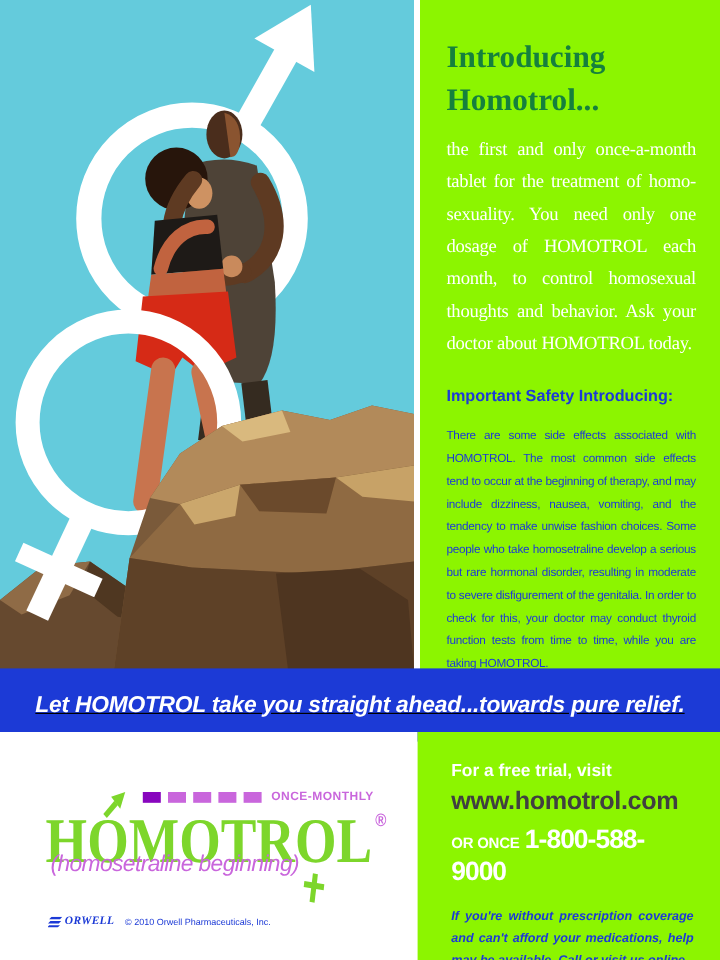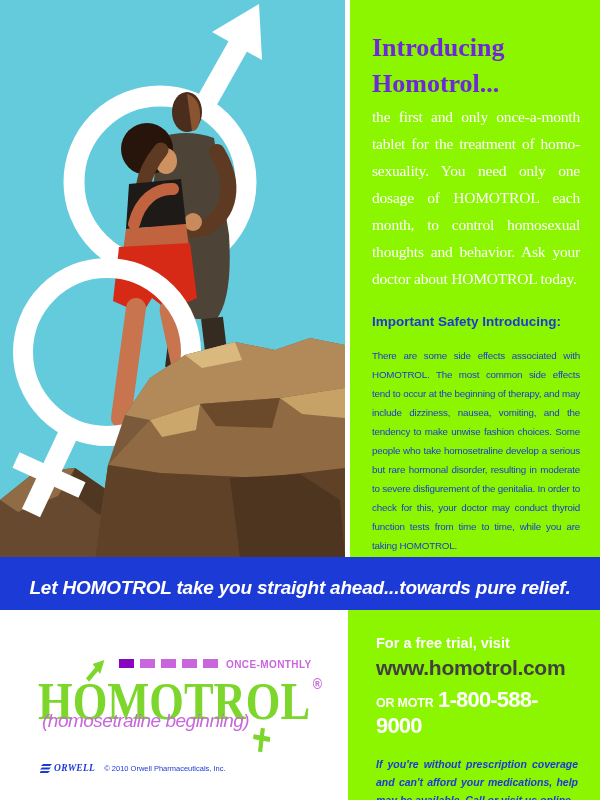--- a/index.html
+++ b/index.html
@@ -8,36 +8,36 @@
   .page { position:relative; width:600px; height:800px; overflow:hidden; background:#ffffff; }
 
   
   .photo { position:absolute; left:0; top:0; width:345px; height:558px; }
   .photo svg { display:block; width:345px; height:558px; }
   .gap { position:absolute; left:345px; top:0; width:5px; height:558px; background:#ffffff; }
 
   
   .intro { position:absolute; left:350px; top:0; width:250px; height:558px;
            background:var(--green,#8CF500); padding:30px 20px 0 22px; }
-  .intro h1 { font-family:"Liberation Serif", serif; font-weight:bold; color:#6d28d9;
-              font-size:26px; line-height:36px; margin-bottom:1px; }
+  .intro h1 { font-family:"Liberation Serif", serif; font-weight:bold; color:#15803d;
+              font-size:26px; line-height:36px; margin-bottom:9px; }
   .intro-body { font-family:"Liberation Serif", serif; color:#ffffff; font-size:15.5px;
                 line-height:27px; text-align:justify; letter-spacing:-0.2px; }
   .safety-heading { margin-top:22px; color:var(--blue,#1C3AD6); font-size:13.5px; font-weight:bold; }
   .safety-body { margin-top:17px; color:var(--blue,#1C3AD6); font-size:9.8px; line-height:19px;
                  text-align:justify; letter-spacing:-0.2px; }
 
   
   .banner { position:absolute; left:0; top:557px; width:600px; height:61px;
-            background:var(--blue,#1C3AD6); display:flex; align-items:center; justify-content:center; }
+            background:var(--blue,#1C3AD6); display:flex; align-items:center; justify-content:center;text-decoration:underline; }
   .banner p { color:#ffffff; font-size:19px; font-weight:bold; font-style:italic; letter-spacing:-0.2px; }
 
   
   .brand { position:absolute; left:0; top:610px; width:348px; height:190px; background:#ffffff; }
-  .once-row { position:absolute; left:119px; top:49px; display:flex; }
+  .once-row { position:absolute; left:119px; top:49px; display:flex; align-items:center; }
   .sq { width:15px; height:9px; background:var(--orchid,#C966DC); margin-right:6px; }
   .sq.dark { background:var(--dark-purple,#8806BE); }
   .once-label { font-size:10px; font-weight:bold; color:var(--orchid,#C966DC);
                 letter-spacing:0.4px; margin-left:2px; }
   .brand-name { position:absolute; left:38px; top:44px; font-family:"Liberation Serif", serif;
                 font-weight:bold; font-size:53px; line-height:60px; color:var(--logo-green,#7DD62B);
                 transform:scaleX(0.84); transform-origin:left top; white-space:nowrap; }
   .o-wrap { position:relative; display:inline-block; }
   .o-wrap svg { position:absolute; overflow:visible; }
   .arrow-svg { left:16px; top:-13px; width:24px; height:24px; }
@@ -170,19 +170,19 @@
       </svg>
       <span class="orwell-name">ORWELL</span>
       <span class="copyright">© 2010 Orwell Pharmaceuticals, Inc.</span>
     </div>
   </div>
 
   <div class="contact">
     <p class="trial">For a free trial, visit</p>
     <p class="website">www.homotrol.com</p>
     <p class="call">
-      <span class="or-call">OR MOTR</span>
+      <span class="or-call">OR ONCE</span>
       <span class="phone">1-800-588-9000</span>
     </p>
     <p class="assist">If you're without prescription coverage and can't afford your medications, help may be available. Call or visit us online.</p>
   </div>
 
 </div>
 
 </body></html>

